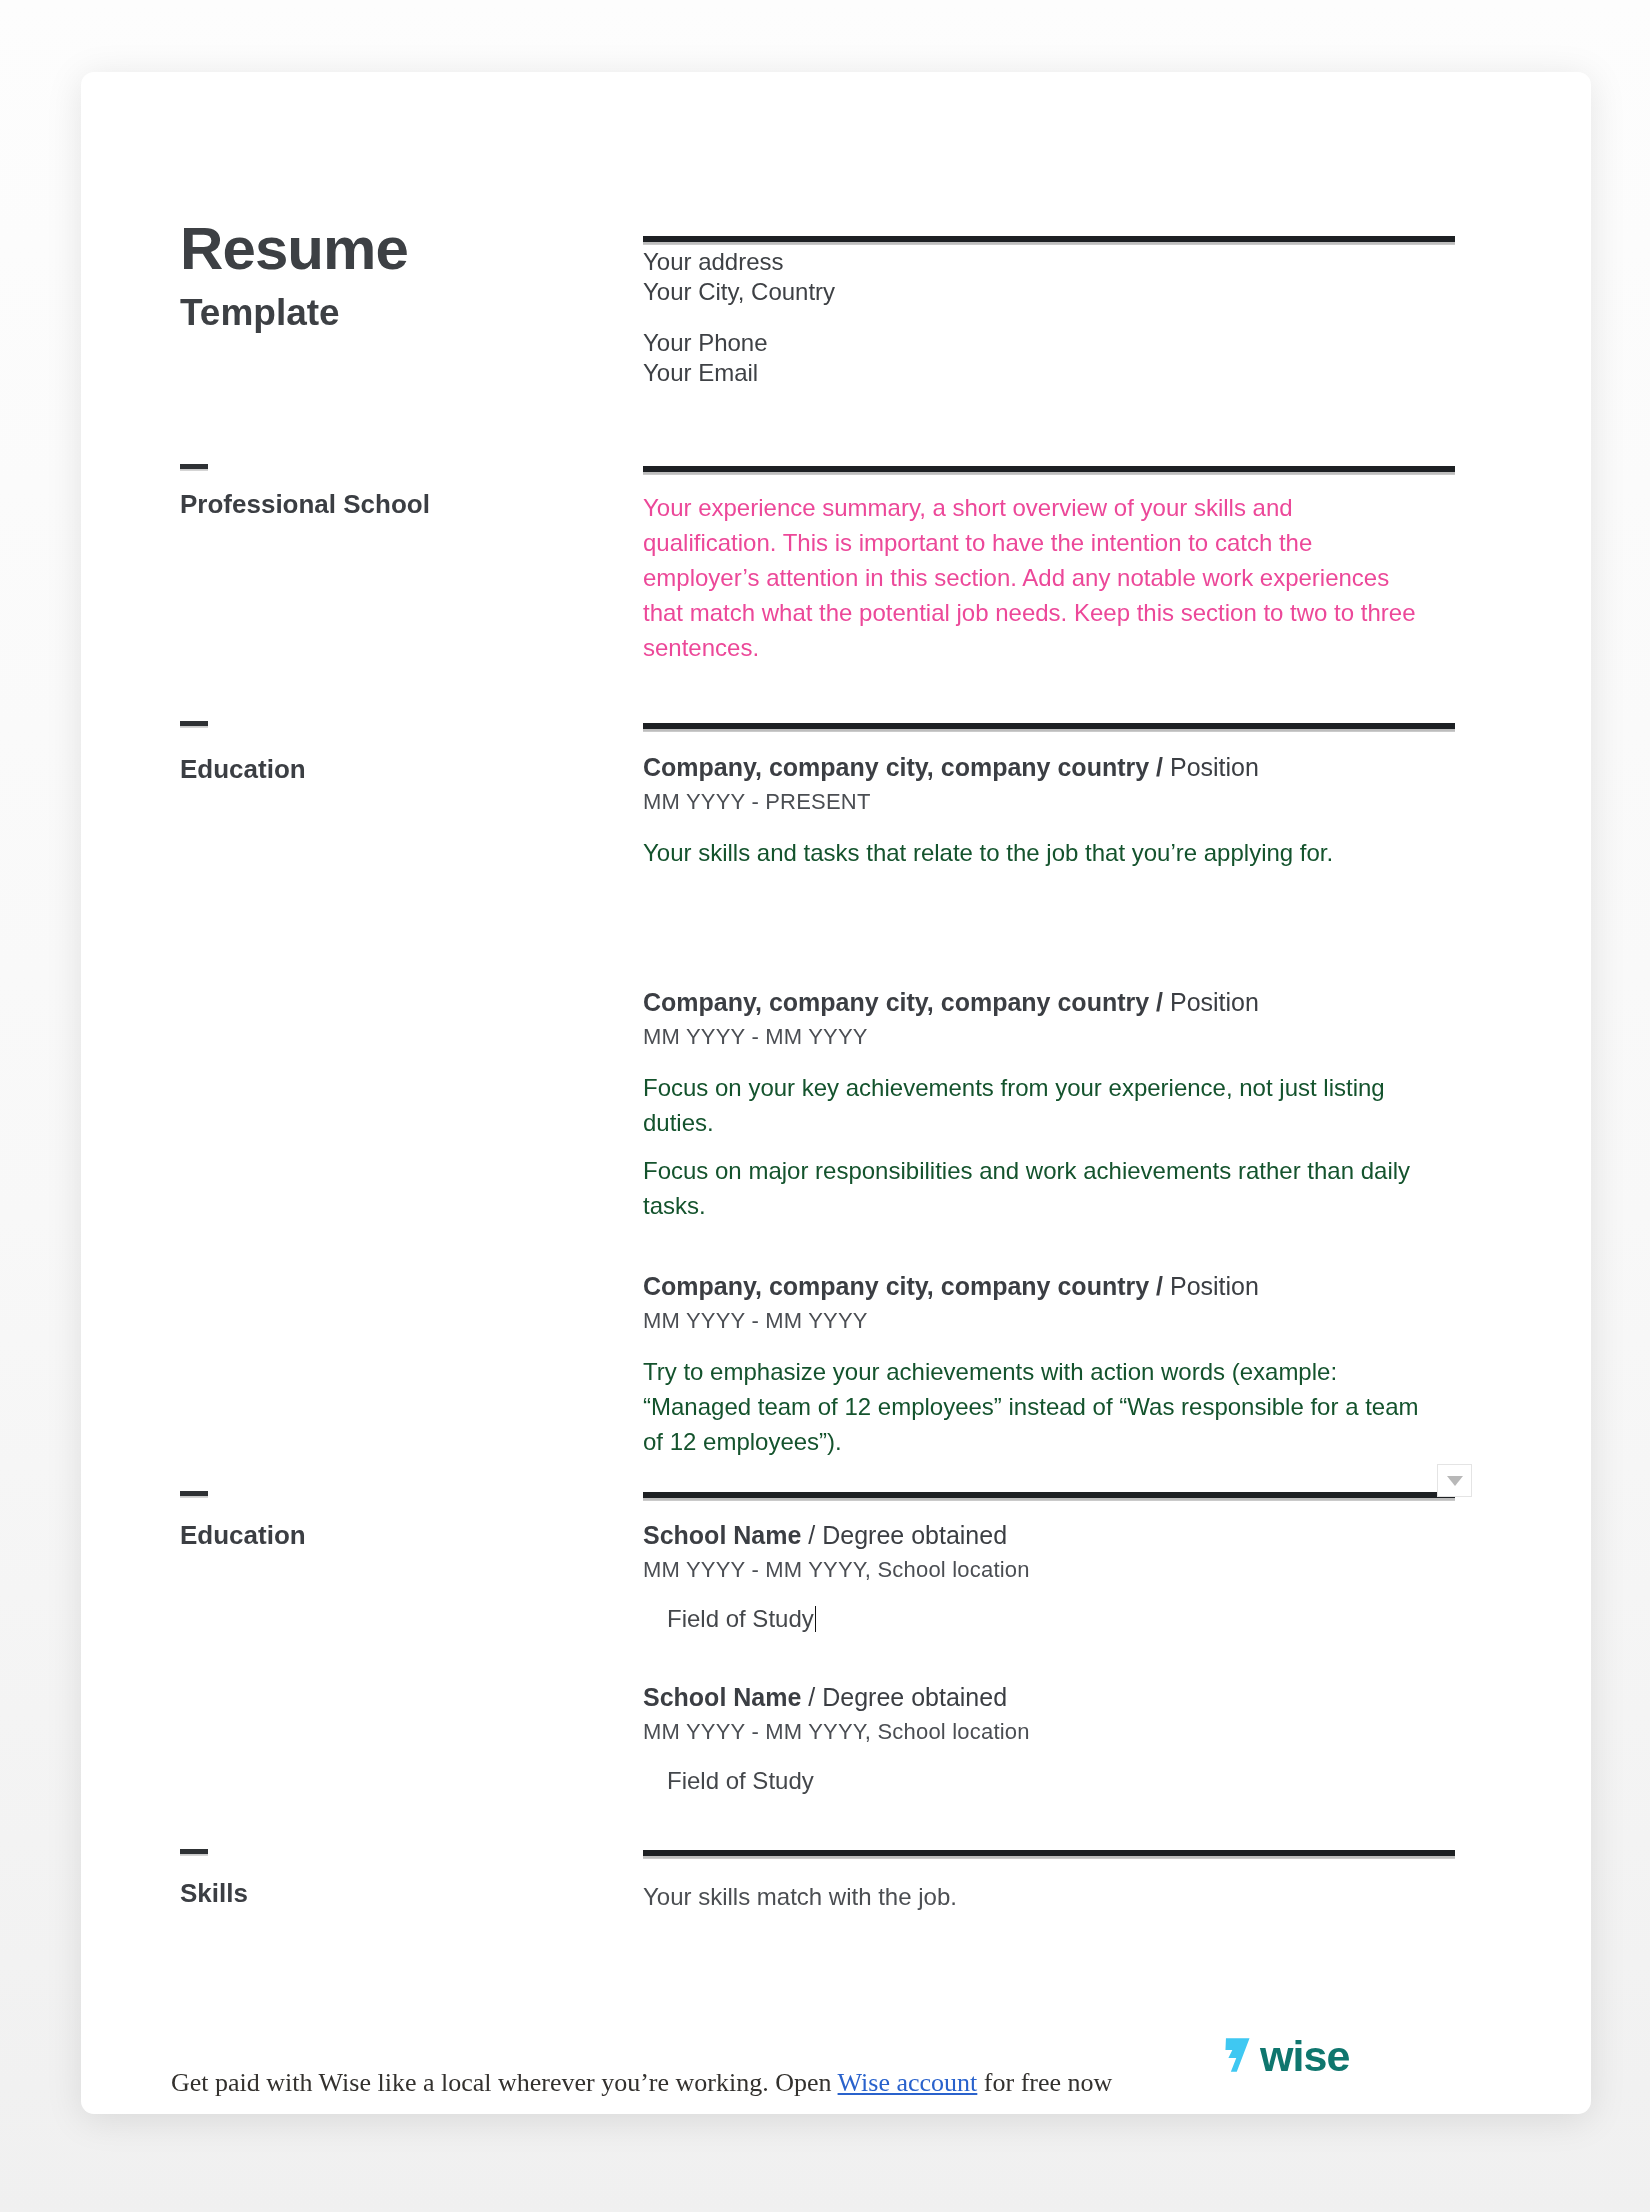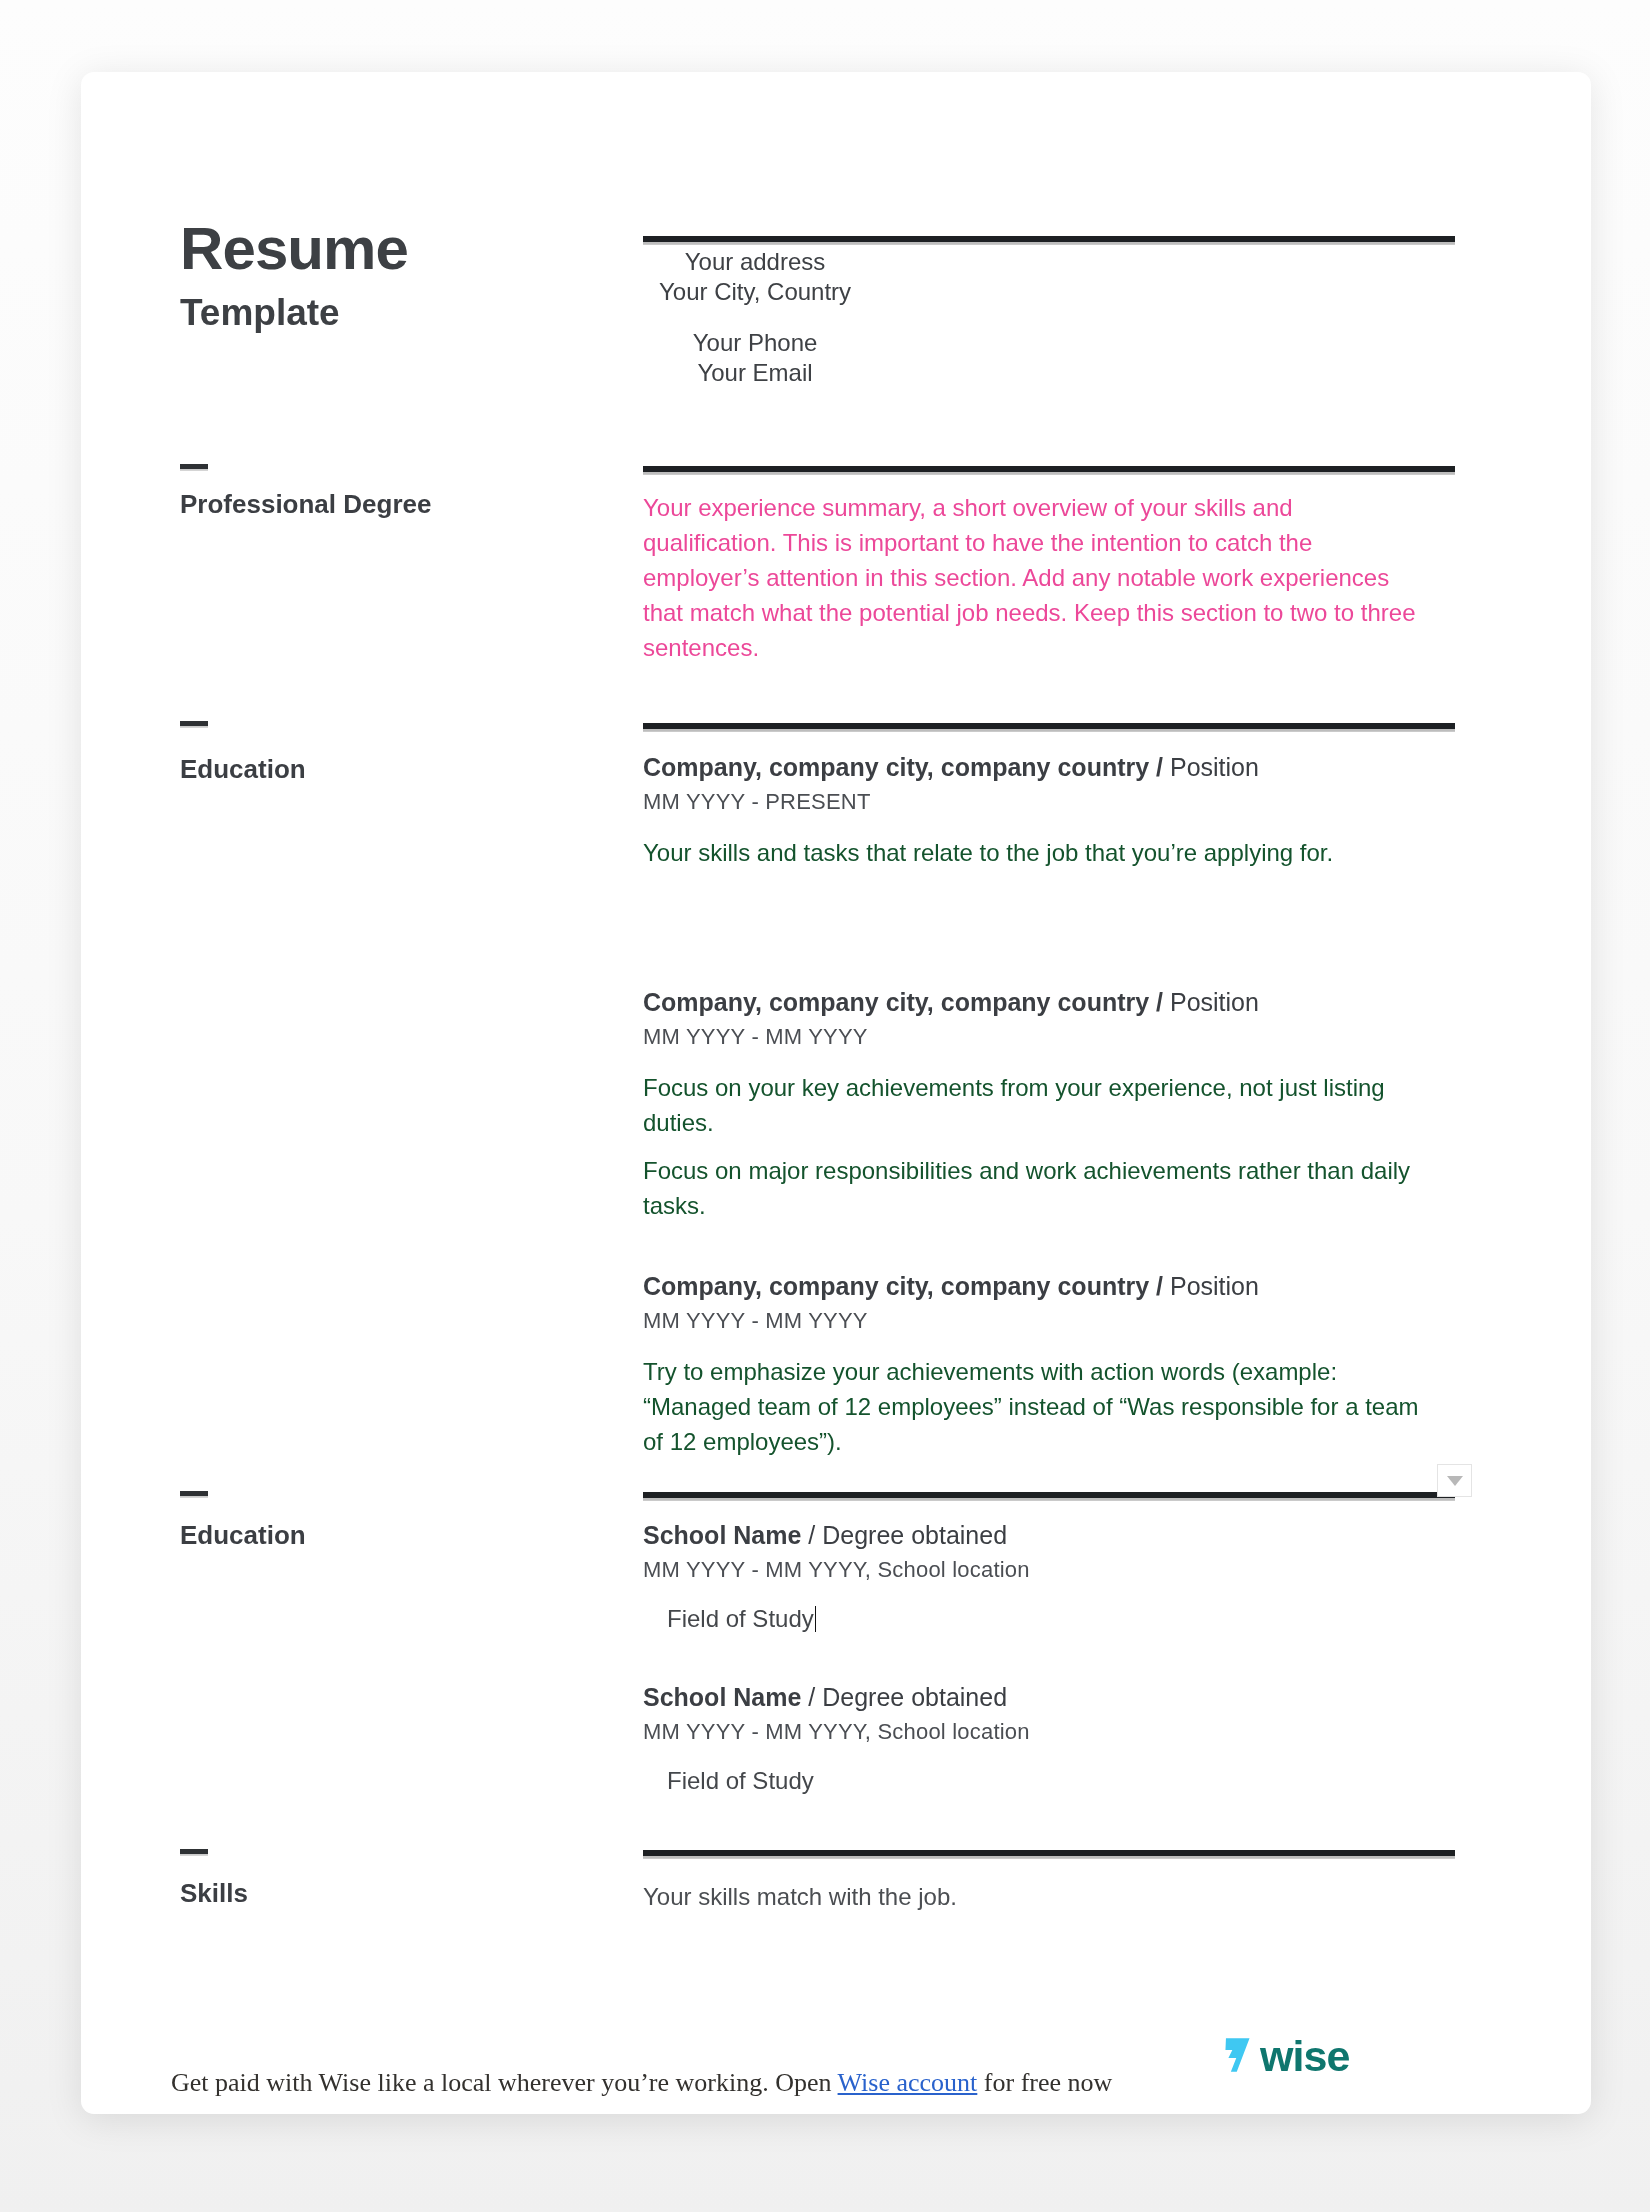--- a/index.html
+++ b/index.html
@@ -17,21 +17,21 @@
   .title-block{position:absolute;left:99px;top:140px;color:#3d4044;}
   .title-main{font-size:60px;font-weight:700;line-height:74px;letter-spacing:-0.9px;margin:0;}
   .title-sub{font-size:37px;font-weight:700;line-height:42px;margin:5.5px 0 0;}
   .dash{position:absolute;left:99px;width:28px;height:4.6px;background:#2e3134;
         box-shadow:0 1.8px 0 rgba(160,160,160,0.55);}
   .sec-label{position:absolute;left:99px;font-size:26px;font-weight:700;color:#3b3e43;line-height:29.5px;}
   
   .hr{position:absolute;left:562px;width:812px;height:5.5px;background:#1d2023;
       box-shadow:0 2.8px 0 rgba(135,135,135,0.55);}
   .contact{position:absolute;left:562px;top:175px;font-size:24px;line-height:29.5px;color:#3e4145;}
-  .contact .stanza{margin:0 16px 22px;text-align:center;}
+  .contact .stanza{margin:0 0 22px;}
   .summary-text{position:absolute;left:562px;top:418px;width:784px;
     font-size:24px;line-height:35px;color:#ec4899;}
   .job,.school{position:absolute;left:562px;width:784px;}
   .entry-title{font-size:25px;line-height:29px;color:#3b3e43;}
   .entry-title b{font-weight:700;}
   .entry-dates{font-size:22px;line-height:26px;color:#4b4e53;margin-top:7.4px;letter-spacing:0.2px;}
   .job p{font-size:24px;line-height:35px;color:#14532d;margin:13px 0 0;}
   .job p:first-of-type{margin-top:20px;}
   .school-field{font-size:24px;line-height:28px;color:#44474b;margin-top:22px;margin-left:24px;}
   .caret{display:inline-block;width:1.8px;height:26px;background:#111;vertical-align:-4.6px;margin-left:0.9px;}
@@ -66,21 +66,21 @@
       <div>Your address</div>
       <div>Your City, Country</div>
     </div>
     <div class="stanza">
       <div>Your Phone</div>
       <div>Your Email</div>
     </div>
   </div>
 
   <div class="dash" style="top:392px"></div>
-  <div class="sec-label" style="top:418px">Professional Degree</div>
+  <div class="sec-label" style="top:418px">Professional School</div>
   <div class="hr" style="top:394px"></div>
   <div class="summary-text">Your experience summary, a short overview of your skills and qualification. This is important to have the intention to catch the employer’s attention in this section. Add any notable work experiences that match what the potential job needs. Keep this section to two to three sentences.</div>
 
   <div class="dash" style="top:649px"></div>
   <div class="sec-label" style="top:683px">Education</div>
   <div class="hr" style="top:651px"></div>
 
   <div class="job" style="top:681px">
     <div class="entry-title"><b>Company, company city, company country /</b><span> Position</span></div>
     <div class="entry-dates">MM YYYY - PRESENT</div>

